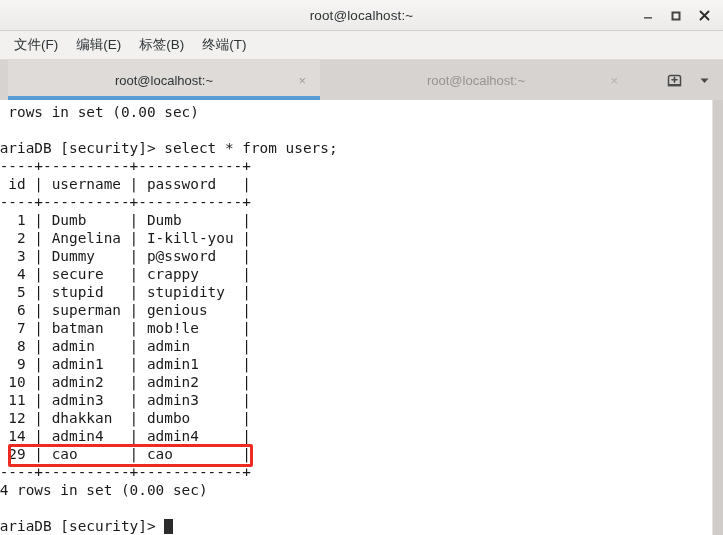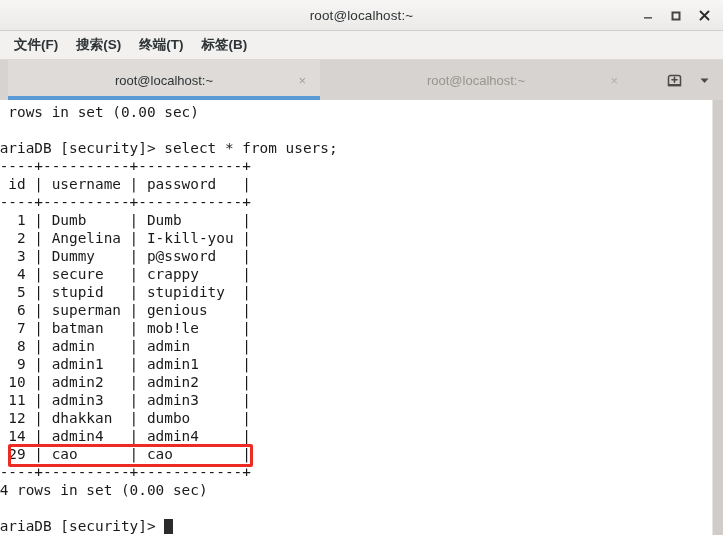--- a/index.html
+++ b/index.html
@@ -69,21 +69,20 @@
     align-items: center;
     padding-left: 5px;
   }
   .menu-item {
     font-size: 13.5px;
     color: #2e3436;
     padding: 3px 9px 4px 9px;
     border-radius: 3px;
     cursor: default;
     white-space: nowrap;
-    font-weight: bold;
   }
 
   
   .tabbar {
     height: 40px;
     min-height: 40px;
     background: #d6d3d0;
     display: flex;
     align-items: stretch;
     position: relative;
@@ -216,23 +215,23 @@
       <div class="win-btn">
         <svg width="13" height="13" viewBox="0 0 13 13">
           <path d="M2.5 2.5 L10.5 10.5 M10.5 2.5 L2.5 10.5" stroke="#2b2b2b" stroke-width="1.9" stroke-linecap="round"></path>
         </svg>
       </div>
     </div>
   </div>
 
   <div class="menubar">
     <div class="menu-item">文件(F)</div>
-    <div class="menu-item">搜索(S)</div>
+    <div class="menu-item">编辑(E)</div>
+    <div class="menu-item">标签(B)</div>
     <div class="menu-item">终端(T)</div>
-    <div class="menu-item">标签(B)</div>
   </div>
 
   <div class="tabbar">
     <div class="tab active">
       <span class="tab-label">root@localhost:~</span>
       <span class="tab-close">×</span>
     </div>
     <div class="tab inactive">
       <span class="tab-label">root@localhost:~</span>
       <span class="tab-close">×</span>

